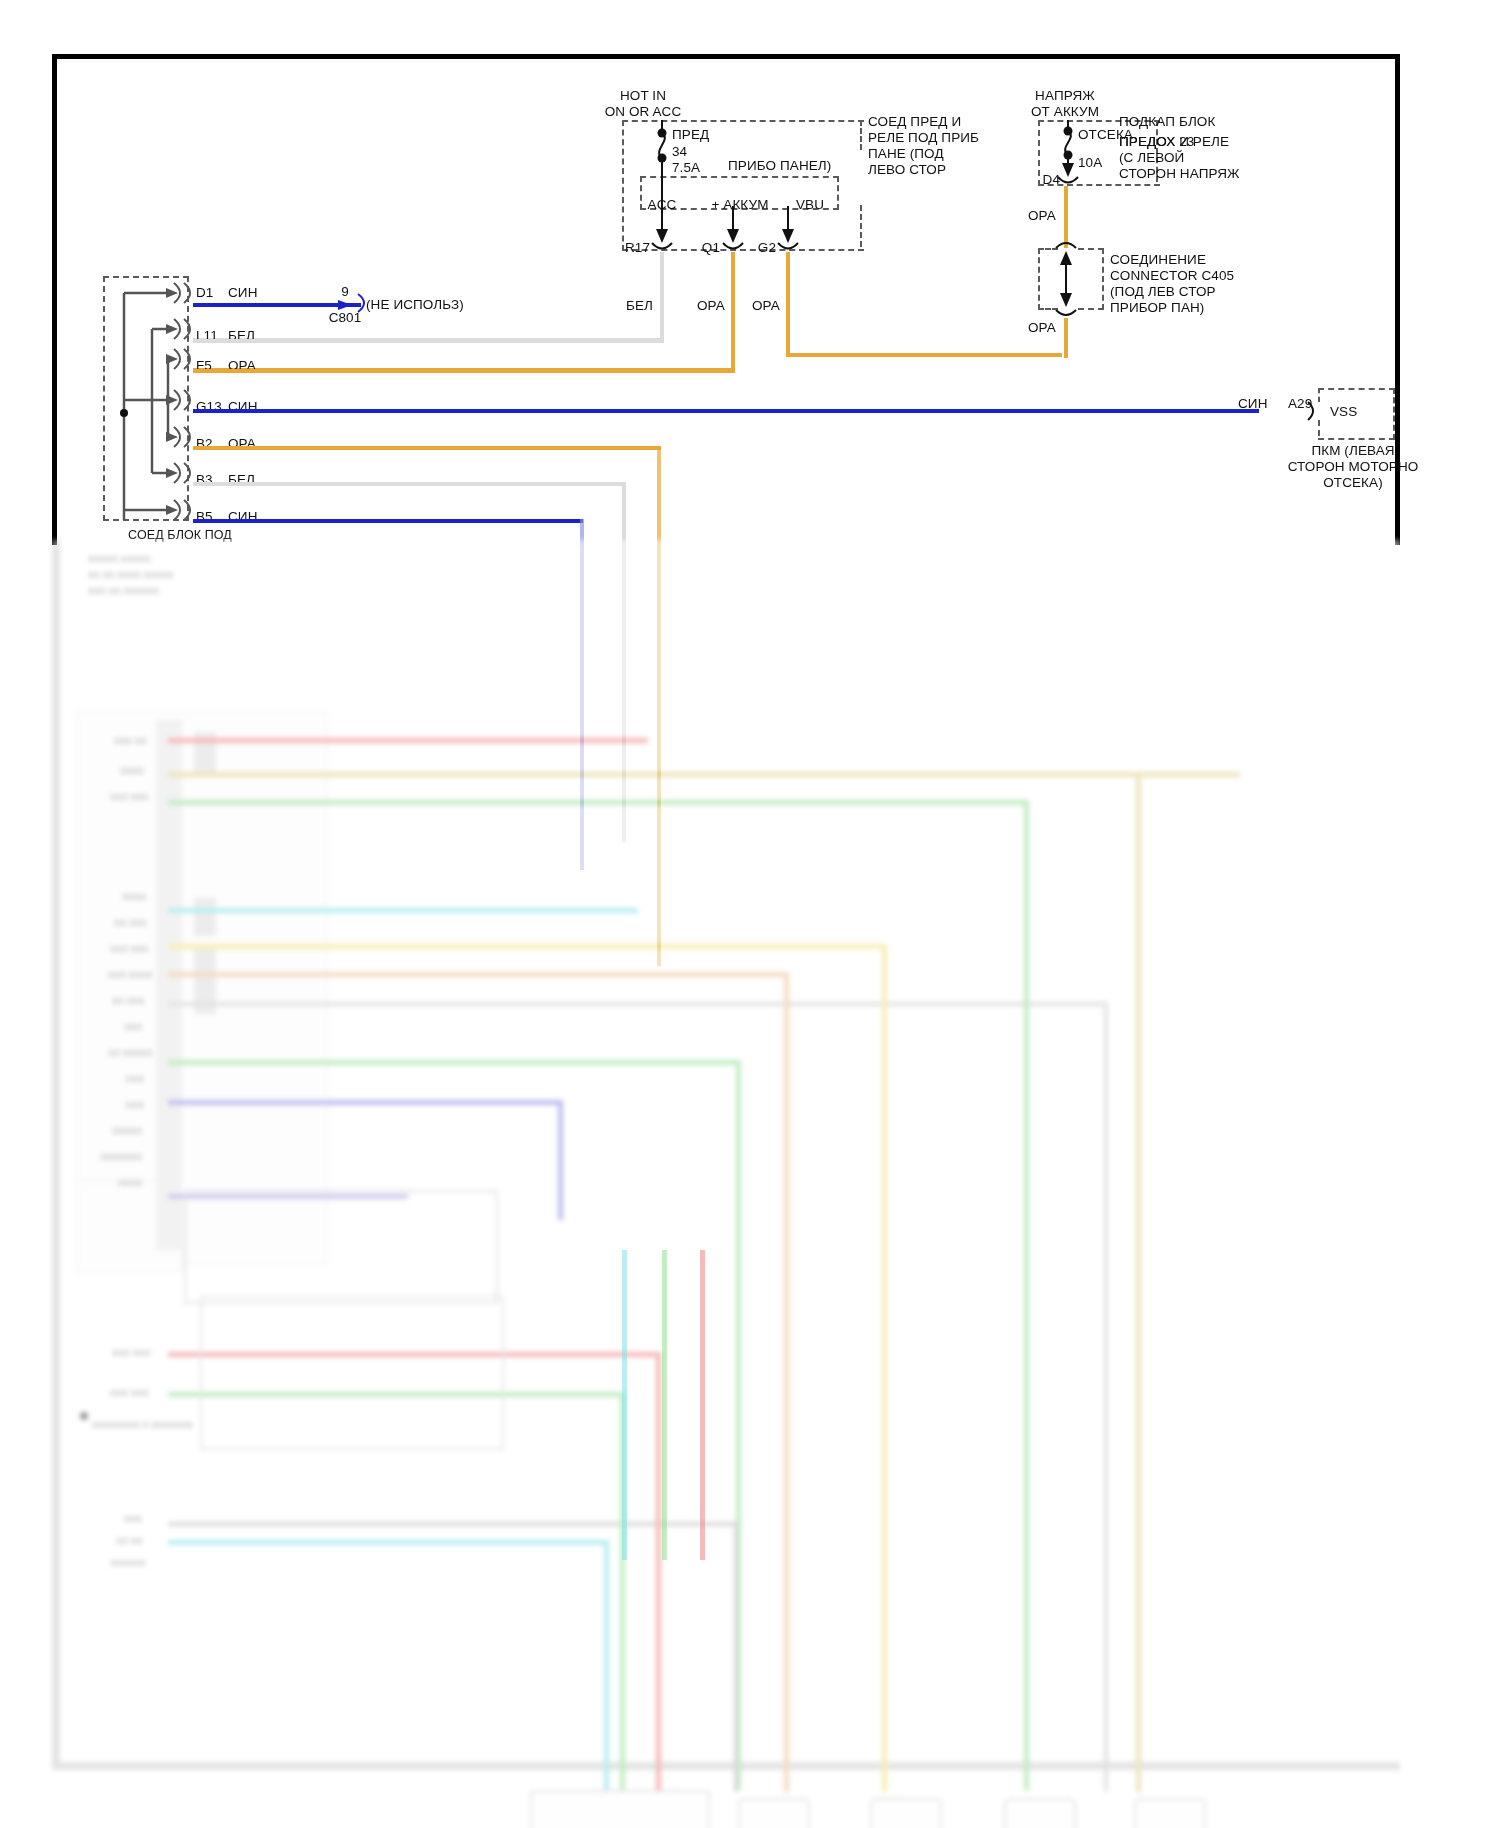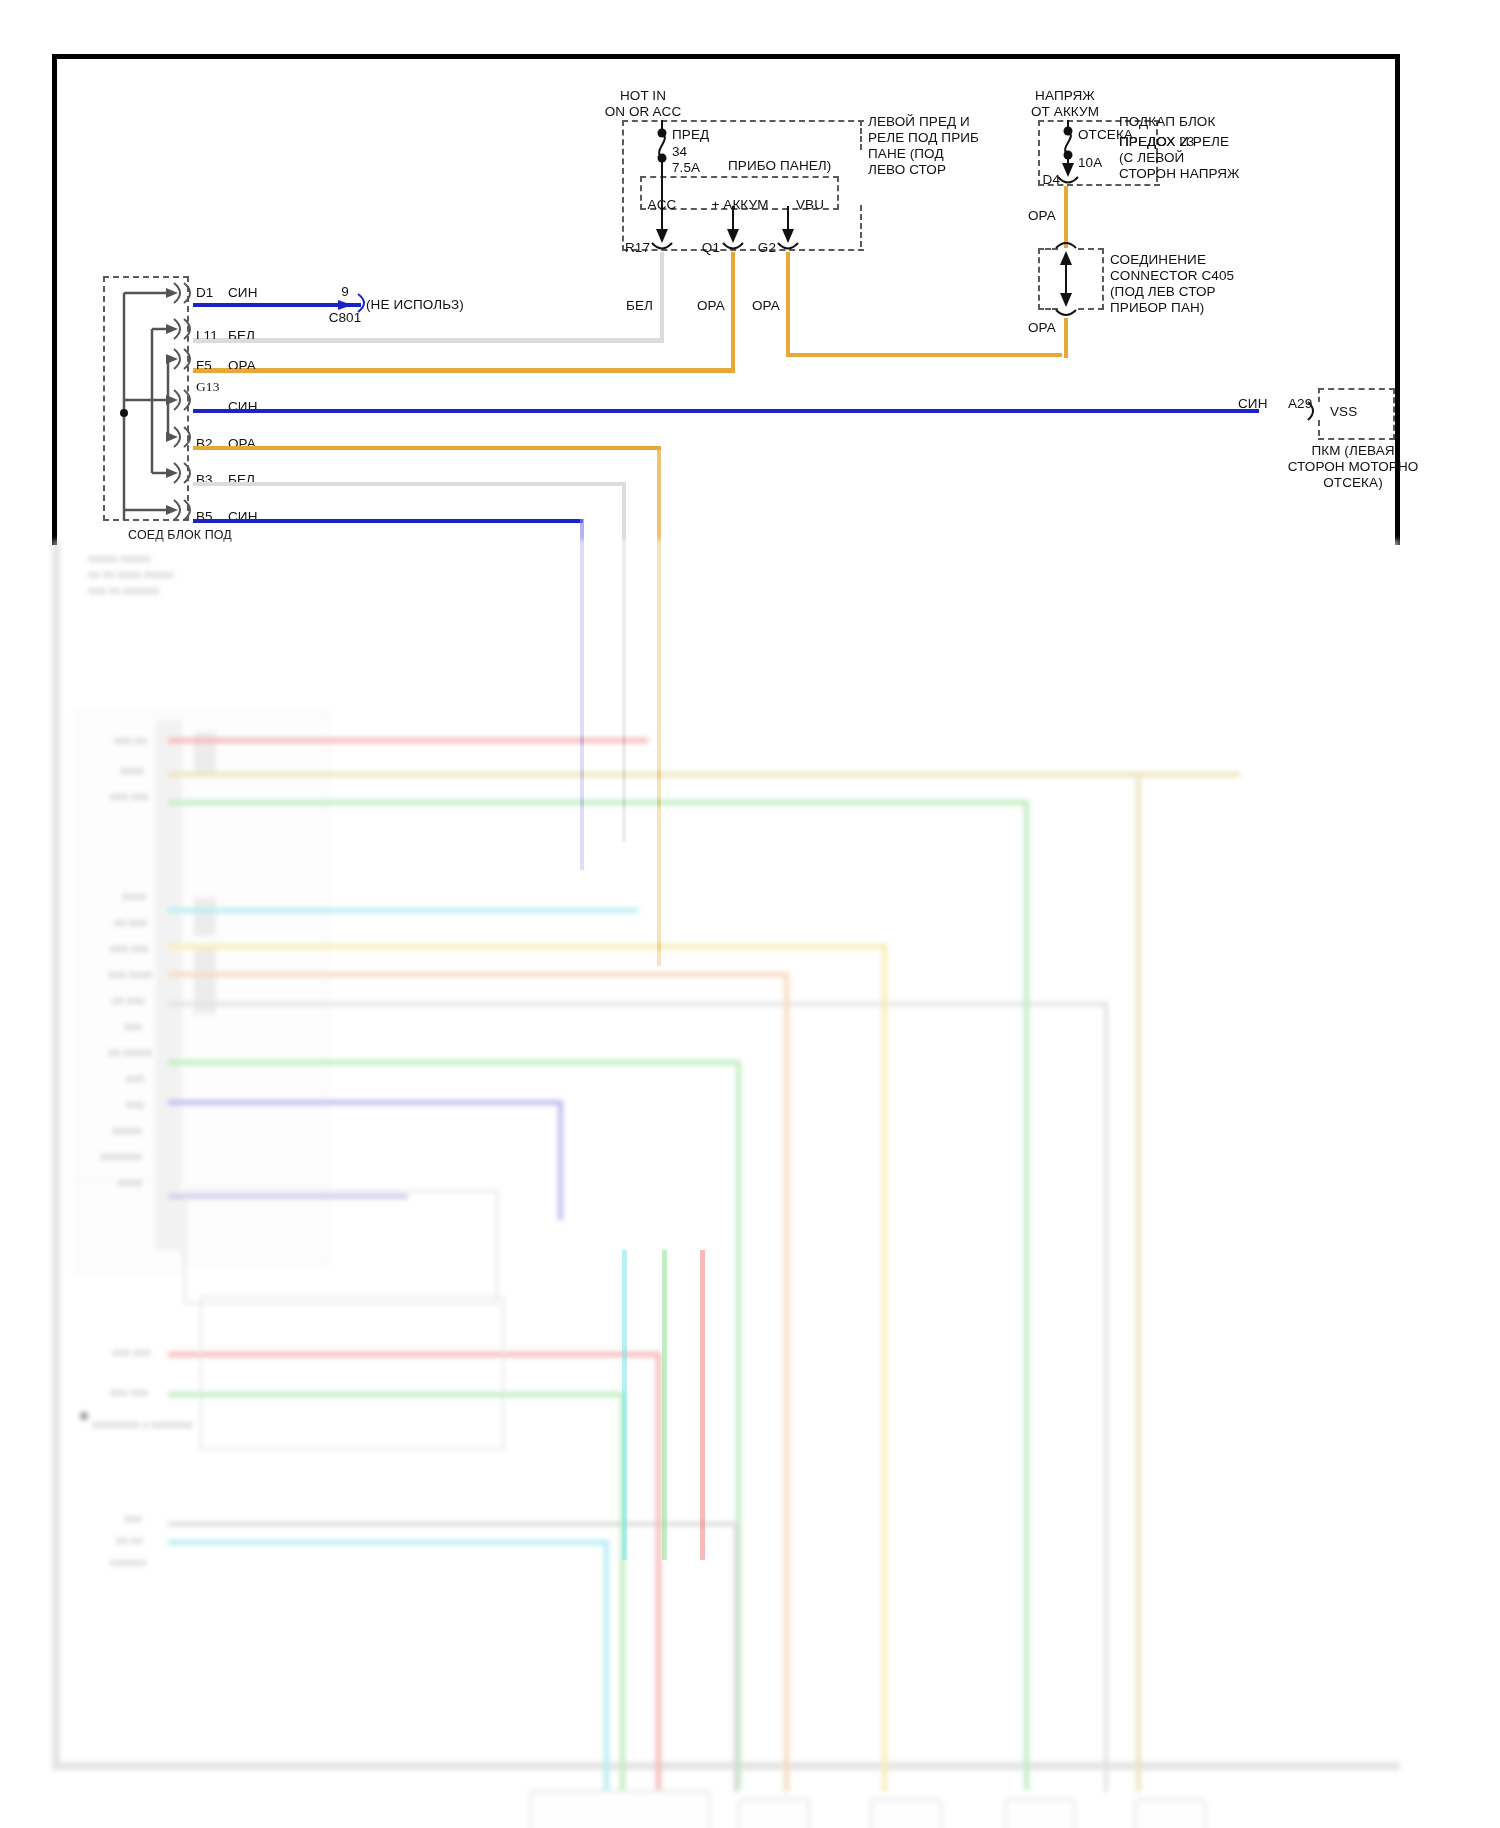--- a/index.html
+++ b/index.html
@@ -56,21 +56,21 @@
     <line x1="662" y1="120" x2="662" y2="133" stroke="#111" stroke-width="2"></line>
     <circle cx="662" cy="133" r="4.5" fill="#111"></circle>
     <path d="M662 133 C672 140, 652 150, 662 158" stroke="#111" stroke-width="2" fill="none"></path>
     <circle cx="662" cy="158" r="4.5" fill="#111"></circle>
     <line x1="662" y1="158" x2="662" y2="176" stroke="#111" stroke-width="2"></line>
   </svg>
   <div class="lbl" style="left:672px;top:127px;">ПРЕД</div>
   <div class="lbl" style="left:672px;top:144px;">34</div>
   <div class="lbl" style="left:672px;top:160px;">7.5A</div>
 
-  <div class="lbl" style="left:868px;top:114px;">ЛЕВОЙ ПРЕД И</div>
+  <div class="lbl" style="left:868px;top:114px;">СОЕД ПРЕД И</div>
   <div class="lbl" style="left:868px;top:130px;">РЕЛЕ ПОД ПРИБ</div>
   <div class="lbl" style="left:868px;top:146px;text-align:center;">ПАНЕ (ПОД</div>
   <div class="lbl" style="left:868px;top:162px;">ЛЕВО СТОР</div>
 
   <div class="lbl" style="left:728px;top:158px;">ПРИБО ПАНЕЛ)</div>
   <div class="dash-box" style="left:640px;top:176px;width:195px;height:30px;"></div>
 
   <div class="lbl c" style="left:632px;top:197px;width:60px;">ACC</div>
   <div class="lbl c" style="left:700px;top:197px;width:80px;">+ АККУМ</div>
   <div class="lbl c" style="left:785px;top:197px;width:50px;">VBU</div>
@@ -210,21 +210,21 @@
     <polygon points="178,359 166,354 166,364" fill="#555"></polygon>
     <line x1="168" y1="437" x2="172" y2="437" stroke="#555" stroke-width="2.5"></line>
     <polygon points="178,437 166,432 166,442" fill="#555"></polygon>
   </svg>
 
   <div class="dot" style="left:120px;top:409px;"></div>
 
   <div class="lbl" style="left:196px;top:285px;">D1</div>
   <div class="lbl" style="left:196px;top:328px;">L11</div>
   <div class="lbl" style="left:196px;top:358px;">F5</div>
-  <div class="lbl" style="left:196px;top:379px;font-family:Liberation Serif, serif;">G13</div>
+  <div class="lbl" style="left:196px;top:399px;">G13</div>
   <div class="lbl" style="left:196px;top:436px;">B2</div>
   <div class="lbl" style="left:196px;top:472px;text-align:center;">B3</div>
   <div class="lbl" style="left:196px;top:509px;">B5</div>
 
   <div class="lbl" style="left:228px;top:285px;">СИН</div>
   <div class="lbl" style="left:228px;top:328px;">БЕЛ</div>
   <div class="lbl" style="left:228px;top:358px;">ОРА</div>
   <div class="lbl" style="left:228px;top:399px;">СИН</div>
   <div class="lbl" style="left:228px;top:436px;">ОРА</div>
   <div class="lbl" style="left:228px;top:472px;">БЕЛ</div>

